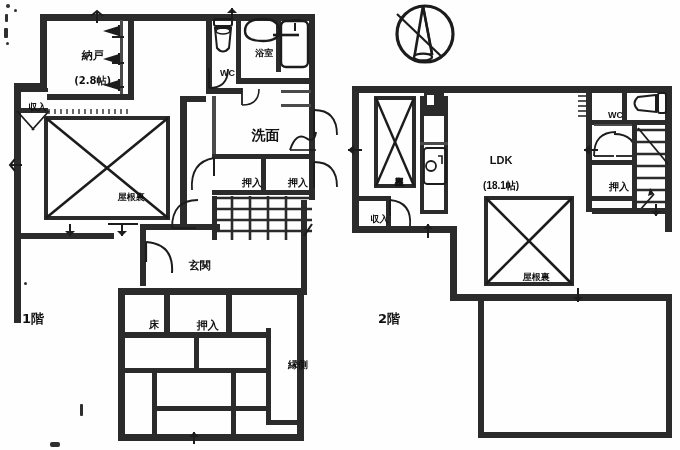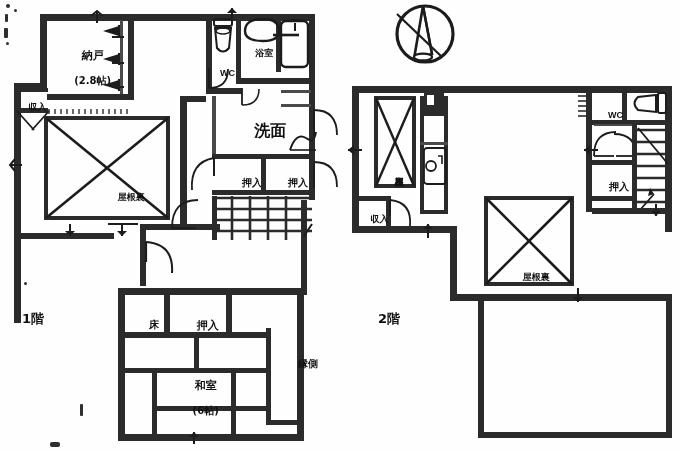--- a/index.html
+++ b/index.html
@@ -173,21 +173,21 @@
       <path d="M48 3 L58 3" stroke="#1c1c1c" stroke-width="2"></path>
     </svg>
   </div>
   <div class="lbl jp" style="left:240px;top:38px;width:36px;font-size:9px;">
     <span>浴室</span>
   </div>
 
   <div class="w" style="left:309px;top:84px;width:6px;height:76px;"></div>
   <div class="wl" style="left:281px;top:90px;width:30px;height:3px;"></div>
   <div class="wl" style="left:281px;top:104px;width:30px;height:3px;"></div>
-  <div class="lbl jp" style="left:232px;top:104px;width:44px;font-size:16px;">
+  <div class="lbl jp" style="left:232px;top:112px;width:44px;font-size:14px;">
     <span>洗面</span>
   </div>
   <div class="door" style="left:240px;top:86px;width:26px;height:22px;">
     <svg width="26" height="22" viewBox="0 0 26 22">
       <path d="M2 2 L2 19" stroke="#1c1c1c" stroke-width="1.8" fill="none"></path>
       <path d="M2 19 Q19 19 19 3" stroke="#1c1c1c" stroke-width="1.6" fill="none"></path>
     </svg>
   </div>
   <div class="door" style="left:313px;top:108px;width:26px;height:30px;">
     <svg width="26" height="30" viewBox="0 0 26 30">
@@ -238,20 +238,23 @@
           <path d="M34 0 L34 44"></path>
           <path d="M52 0 L52 44"></path>
           <path d="M70 0 L70 44"></path>
       </g>
       <path d="M88 40 L96 28" stroke="#1c1c1c" stroke-width="2" fill="none"></path>
     </svg>
   </div>
 
   <div class="w" style="left:140px;top:224px;width:80px;height:6px;"></div>
   <div class="w" style="left:140px;top:224px;width:6px;height:62px;"></div>
+  <div class="lbl jp" style="left:172px;top:248px;width:40px;font-size:11px;">
+    <span>玄関</span>
+  </div>
   <div class="door" style="left:144px;top:240px;width:34px;height:36px;">
     <svg width="34" height="36" viewBox="0 0 34 36">
       <path d="M2 2 Q30 4 28 33" stroke="#1c1c1c" stroke-width="2" fill="none"></path>
       <path d="M2 2 L2 22" stroke="#1c1c1c" stroke-width="2.2" fill="none"></path>
     </svg>
   </div>
   <div class="door" style="left:168px;top:196px;width:34px;height:34px;">
     <svg width="34" height="34" viewBox="0 0 34 34">
       <path d="M4 32 Q4 4 30 4" stroke="#1c1c1c" stroke-width="1.8" fill="none"></path>
       <path d="M4 32 L28 32" stroke="#1c1c1c" stroke-width="1.8" fill="none"></path>
@@ -278,28 +281,24 @@
   </div>
   <div class="lbl jp" style="left:178px;top:308px;width:44px;font-size:11px;">
     <span>押入</span>
   </div>
 
   <div class="w" style="left:125px;top:368px;width:146px;height:5px;"></div>
   <div class="w" style="left:155px;top:406px;width:116px;height:5px;"></div>
   <div class="w" style="left:194px;top:338px;width:5px;height:30px;"></div>
   <div class="w" style="left:152px;top:368px;width:5px;height:72px;"></div>
   <div class="w" style="left:231px;top:368px;width:5px;height:72px;"></div>
-  <div class="lbl jp" style="left:168px;top:368px;width:60px;font-size:11px;">
-    <span>和室</span><br>
-    <span style="font-size:10px;">(6帖)</span>
-  </div>
 
   <div class="w" style="left:266px;top:328px;width:5px;height:96px;"></div>
   <div class="w" style="left:266px;top:420px;width:38px;height:5px;"></div>
-  <div class="lbl jp" style="left:274px;top:348px;width:26px;font-size:10px;font-family:Liberation Mono, monospace;">
+  <div class="lbl jp" style="left:274px;top:348px;width:26px;font-size:10px;">
     <span>縁側</span>
   </div>
 
   <div class="door" style="left:88px;top:10px;width:18px;height:14px;">
     <svg width="18" height="14" viewBox="0 0 18 14">
       <path d="M9 1 L9 13" stroke="#1c1c1c" stroke-width="2"></path>
       <path d="M3 6 L9 1 L15 6" fill="none" stroke="#1c1c1c" stroke-width="2"></path>
     </svg>
   </div>
   <div class="door" style="left:8px;top:156px;width:16px;height:18px;">
@@ -360,20 +359,24 @@
   <div class="tn" style="left:427px;top:95px;width:7px;height:10px;background:#fff;"></div>
   <div class="wl" style="left:420px;top:142px;width:28px;height:3px;"></div>
   <div class="door" style="left:422px;top:146px;width:26px;height:42px;">
     <svg width="26" height="42" viewBox="0 0 26 42">
       <rect x="2" y="2" width="22" height="36" rx="3" fill="none" stroke="#1c1c1c" stroke-width="1.8"></rect>
       <circle cx="9" cy="20" r="5" fill="none" stroke="#1c1c1c" stroke-width="1.8"></circle>
       <path d="M16 10 L20 10 L20 18" fill="none" stroke="#1c1c1c" stroke-width="1.6"></path>
     </svg>
   </div>
 
+  <div class="lbl" style="left:458px;top:142px;width:74px;font-size:11px;">
+    <span>LDK</span><br>
+    <span class="jp" style="font-size:10px;">(18.1帖)</span>
+  </div>
 
   <div class="w" style="left:356px;top:196px;width:34px;height:5px;"></div>
   <div class="w" style="left:386px;top:196px;width:5px;height:32px;"></div>
   <div class="lbl jp" style="left:358px;top:204px;width:28px;font-size:9px;">
     <span>収入</span>
   </div>
   <div class="door" style="left:388px;top:198px;width:26px;height:30px;">
     <svg width="26" height="30" viewBox="0 0 26 30">
       <path d="M2 2 Q24 4 22 28" stroke="#1c1c1c" stroke-width="1.8" fill="none"></path>
       <path d="M2 2 L2 18" stroke="#1c1c1c" stroke-width="2" fill="none"></path>

